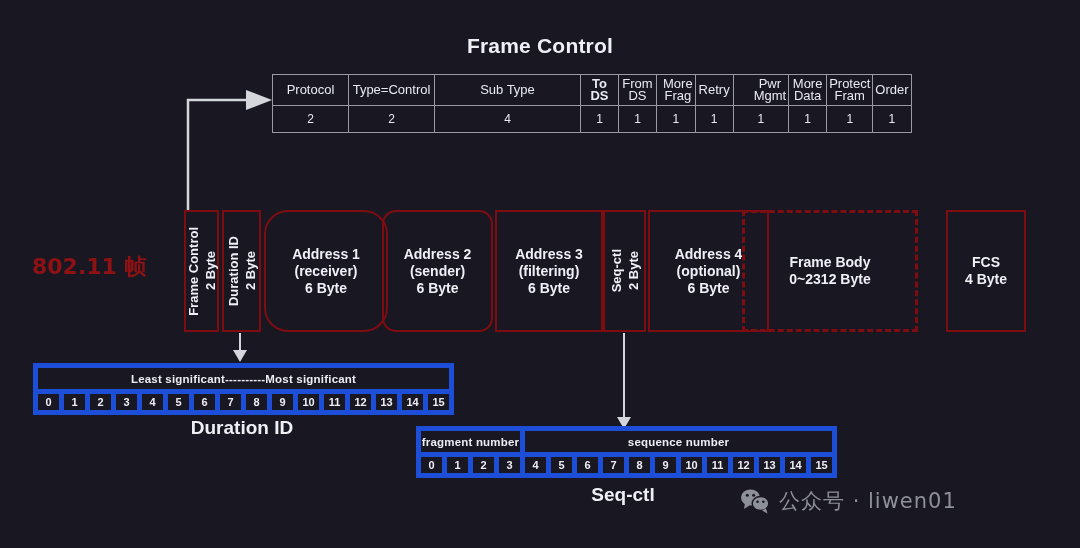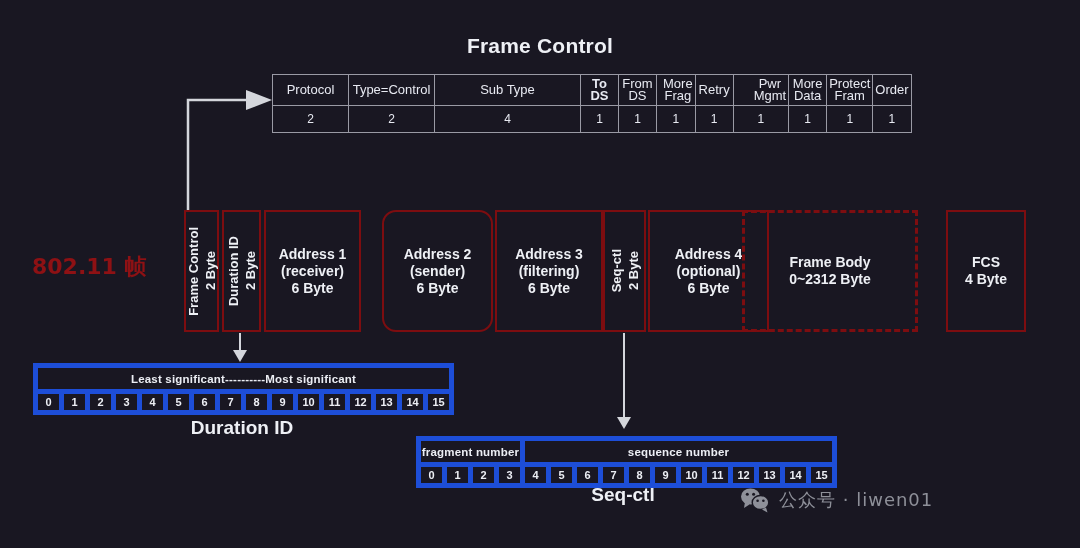--- a/index.html
+++ b/index.html
@@ -92,32 +92,32 @@
   .bittable td.title { height: 26px; font-size: 11.5px; letter-spacing: .2px; }
   .bittable td.bit { height: 21px; font-size: 11px; font-weight: bold; }
 
   #dur-table { left: 33px; top: 363px; }
   #dur-table td.bit { width: 26px; }
   #dur-caption {
     left: 33px; top: 417px; width: 418px; text-align: center;
     color: #eef0f5; font-size: 19px; font-weight: bold;
   }
 
-  #seq-table { left: 416px; top: 436px; }
+  #seq-table { left: 416px; top: 426px; }
   #seq-table td.bit { width: 26px; }
   #seq-caption {
     left: 416px; top: 484px; width: 414px; text-align: center;
     color: #eef0f5; font-size: 19px; font-weight: bold;
   }
 
   
   #watermark {
     left: 740px; top: 487px;
     display: flex; align-items: center; gap: 9px;
-    color: #8e9099; font-size: 18px;
+    color: #8e9099; font-size: 21px;
     font-family: "DejaVu Sans", sans-serif;
   }
   #wm-text { letter-spacing: 1px; }
 </style>
 </head>
 <body>
 
 <div id="stage">
 
   <div class="abs" id="fc-title">Frame Control</div>
@@ -166,21 +166,21 @@
           <span class="vcell">Frame Control</span>
           <span class="vcell">2 Byte</span>
         </div>
       </div>
       <div class="cell" style="left: 38px; width: 39px;">
         <div class="vrow">
           <span class="vcell">Duration ID</span>
           <span class="vcell">2 Byte</span>
         </div>
       </div>
-      <div class="cell" style="left: 80px; width: 97px;">
+      <div class="cell" style="left: 80px; width: 124px; border-radius: 24px;">
         <div>
           <div>Address 1</div>
           <div>(receiver)</div>
           <div>6 Byte</div>
         </div>
       </div>
       <div class="cell" style="left: 198px; width: 111px; border-radius: 14px;">
         <div>
           <div>Address 2</div>
           <div>(sender)</div>

